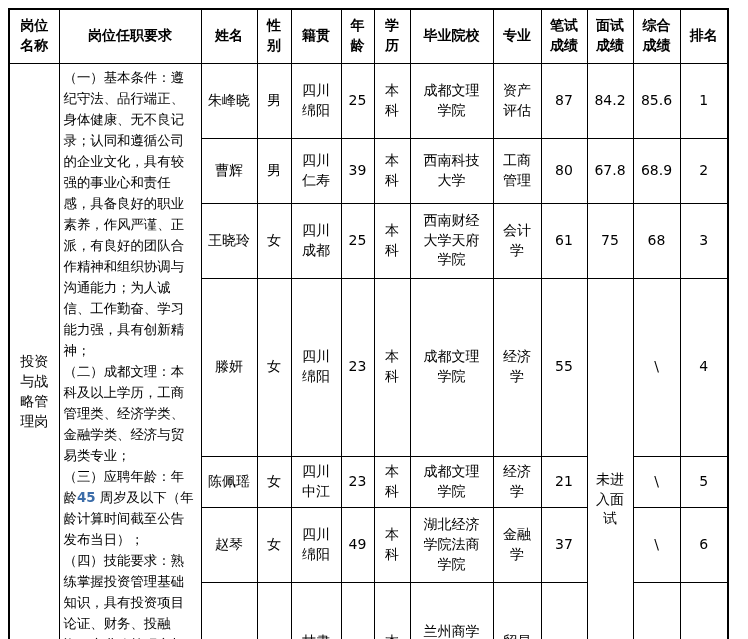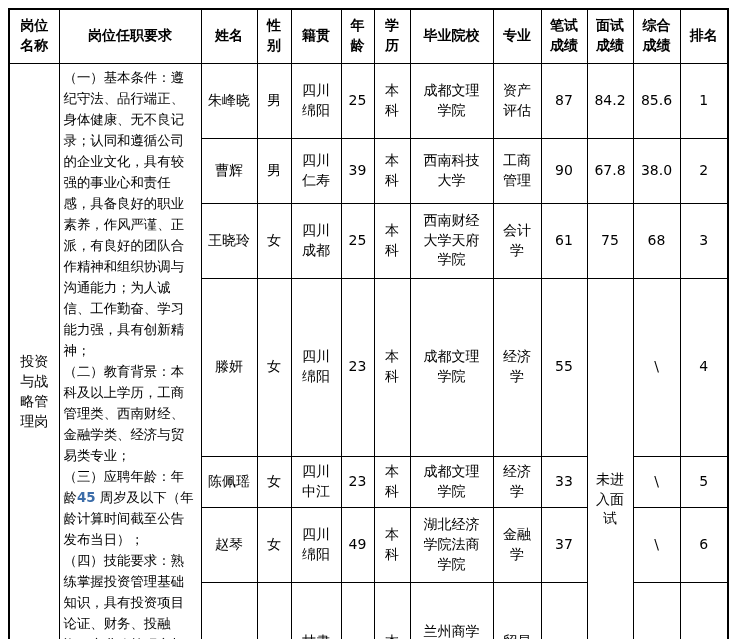--- a/index.html
+++ b/index.html
@@ -95,21 +95,21 @@
   </thead>
 
   <tbody>
     <tr class="r1">
       <td class="pre" rowspan="7">投资
 与战
 略管
 理岗</td>
       <td class="req-cell" rowspan="7">
         <div class="req-para">（一）基本条件：遵纪守法、品行端正、身体健康、无不良记录；认同和遵循公司的企业文化，具有较强的事业心和责任感，具备良好的职业素养，作风严谨、正派，有良好的团队合作精神和组织协调与沟通能力；为人诚信、工作勤奋、学习能力强，具有创新精神；</div>
-        <div class="req-para">（二）教育背景：本科及以上学历，工商管理类、西南财经、金融学类、经济与贸易类专业；</div>
+        <div class="req-para">（二）成都文理：本科及以上学历，工商管理类、经济学类、金融学类、经济与贸易类专业；</div>
         <div class="req-para"><span>（三）应聘年龄：年龄</span><span class="age-num" style="color: rgb(59, 108, 168);">45</span><span> 周岁及以下（年龄计算时间截至公告发布当日）；</span></div>
         <div class="req-para">（四）技能要求：熟练掌握投资管理基础知识，具有投资项目论证、财务、投融资、产业政策研究与解读等方面的专业知识及办公技能，有较强的写作能力。</div>
       </td>
       <td>朱峰晓</td>
       <td>男</td>
       <td class="pre">四川
 绵阳</td>
       <td>25</td>
       <td class="pre">本
 科</td>
@@ -128,23 +128,23 @@
       <td>男</td>
       <td class="pre">四川
 仁寿</td>
       <td>39</td>
       <td class="pre">本
 科</td>
       <td class="pre">西南科技
 大学</td>
       <td class="pre">工商
 管理</td>
-      <td>90</td>
+      <td>80</td>
       <td>67.8</td>
-      <td>38.0</td>
+      <td>68.9</td>
       <td>2</td>
     </tr>
 
     <tr class="r3">
       <td>王晓玲</td>
       <td>女</td>
       <td class="pre">四川
 成都</td>
       <td>25</td>
       <td class="pre">本
@@ -185,21 +185,21 @@
       <td>女</td>
       <td class="pre">四川
 中江</td>
       <td>23</td>
       <td class="pre">本
 科</td>
       <td class="pre">成都文理
 学院</td>
       <td class="pre">经济
 学</td>
-      <td>33</td>
+      <td>21</td>
       <td>\</td>
       <td>5</td>
     </tr>
 
     <tr class="r6">
       <td>赵琴</td>
       <td>女</td>
       <td class="pre">四川
 绵阳</td>
       <td>49</td>

